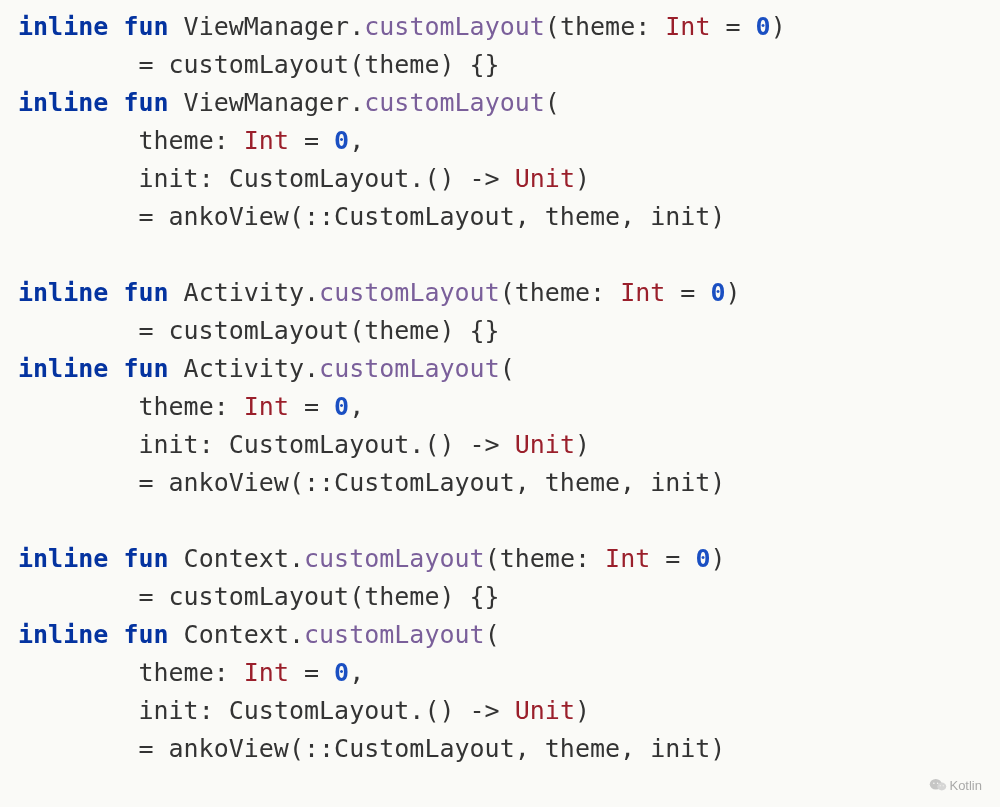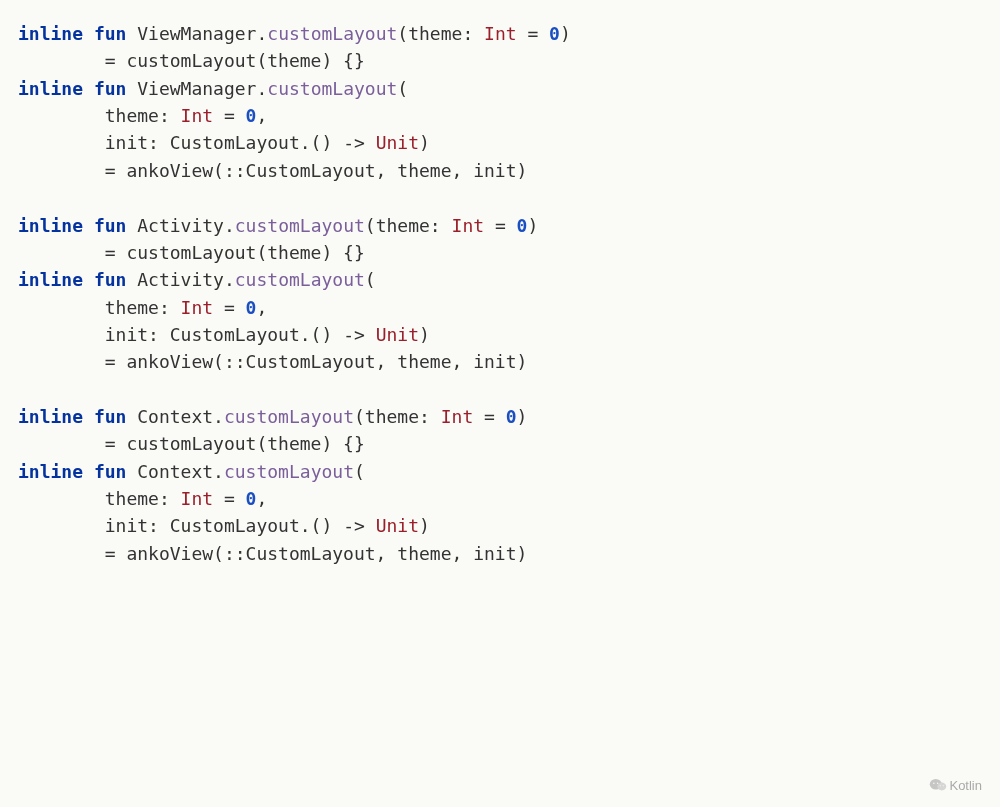--- a/index.html
+++ b/index.html
@@ -5,23 +5,23 @@
   html, body {
     margin: 0;
     padding: 0;
     width: 1000px;
     height: 807px;
     background: #fafaf7;
     overflow: hidden;
   }
   pre.code {
     margin: 0;
-    padding: 20px 18px;
+    padding: 8px 18px;
     font-family: "Menlo", "Consolas", "DejaVu Sans Mono", monospace;
-    font-size: 18px;
+    font-size: 25px;
     line-height: 1.52;
     color: #333333;
     white-space: pre;
   }
   .kw   { color: #0433a0; font-weight: 600; }   
   .fn   { color: #7a5f9a; }                     
   .type { color: #9a1f2b; }                     
   .num  { color: #1a4fc2; font-weight: 600; }   
   .watermark {
     position: absolute;

